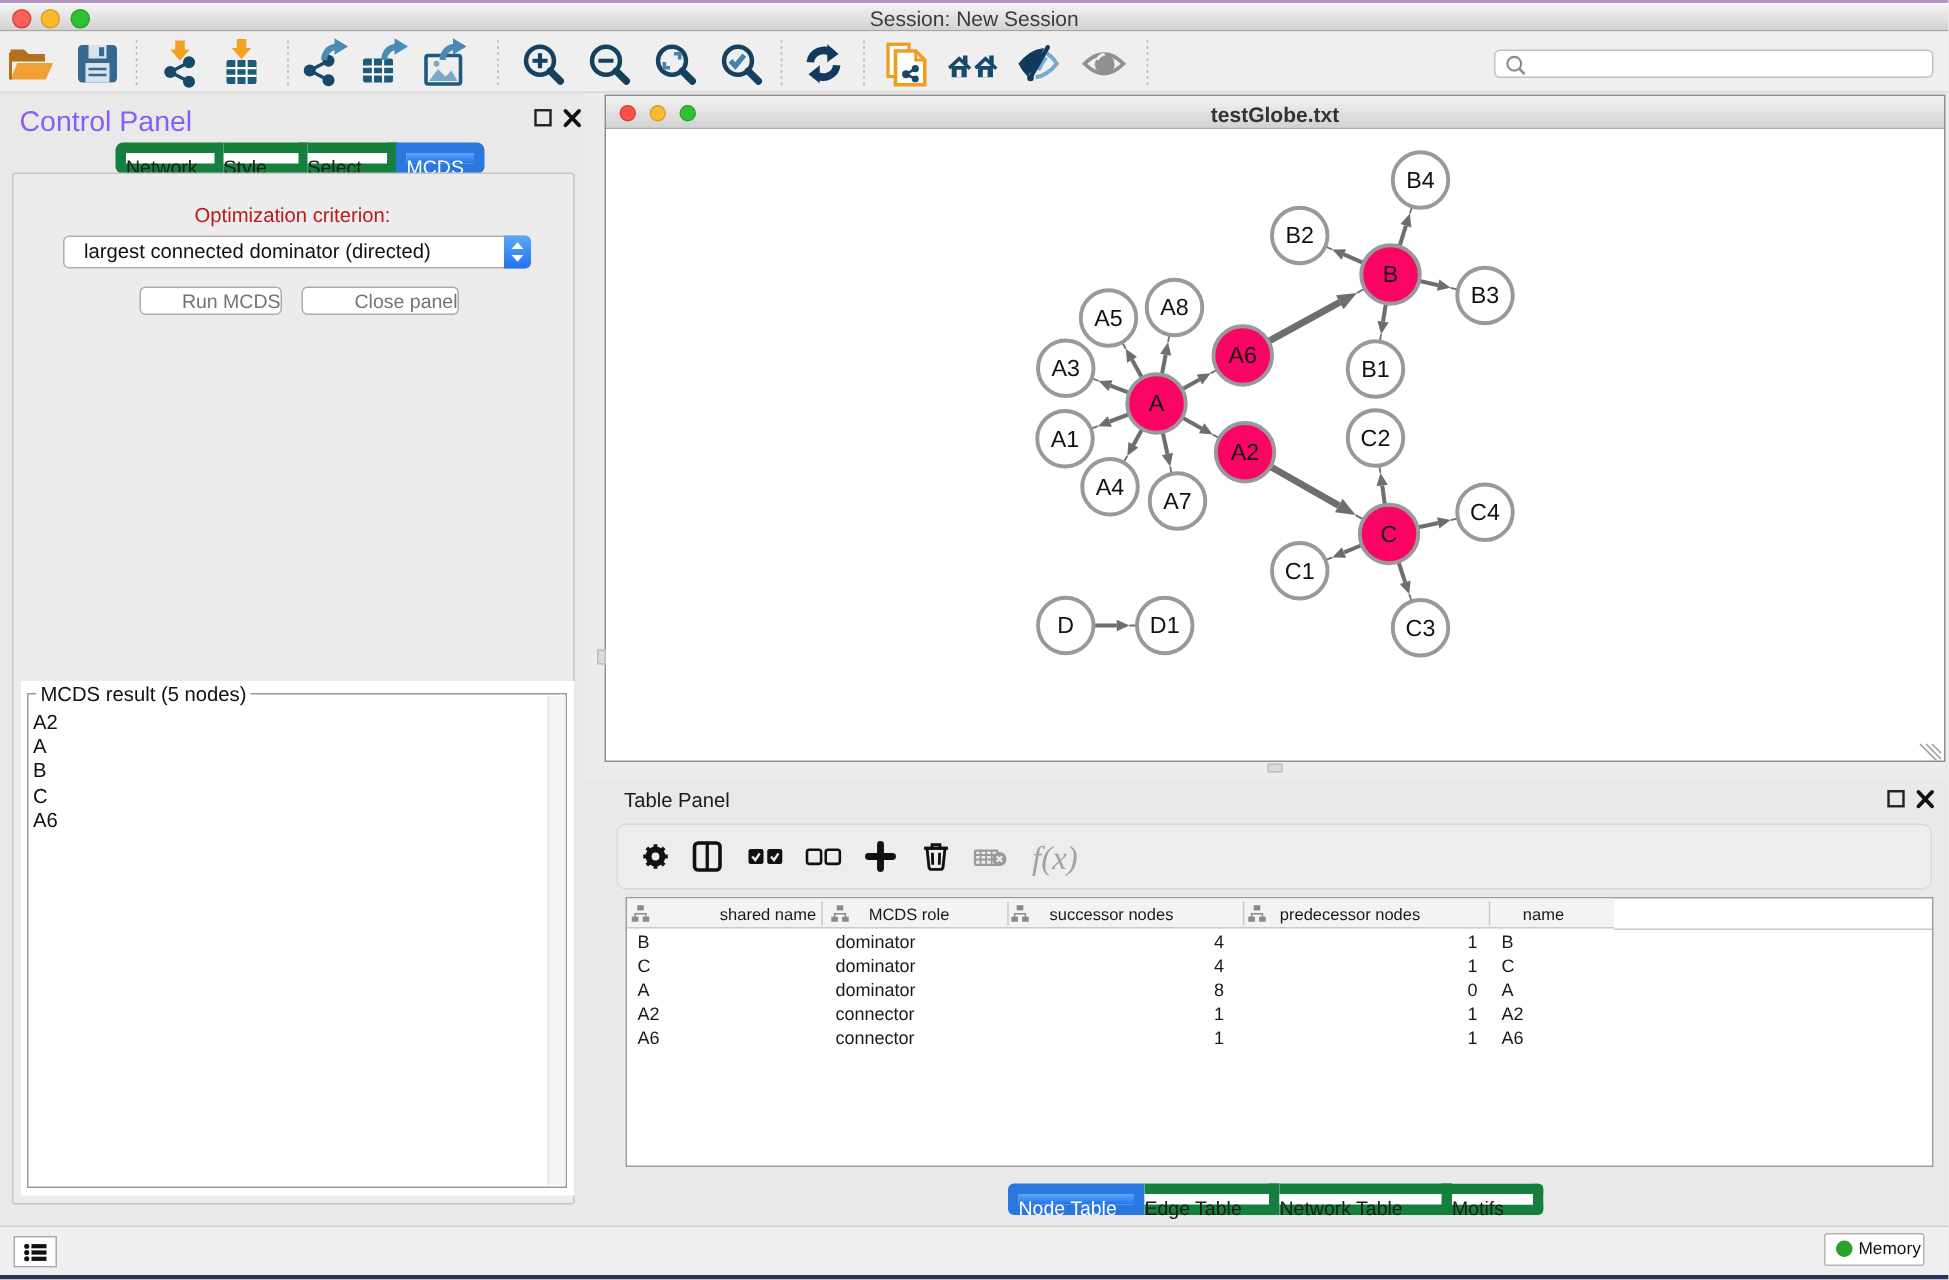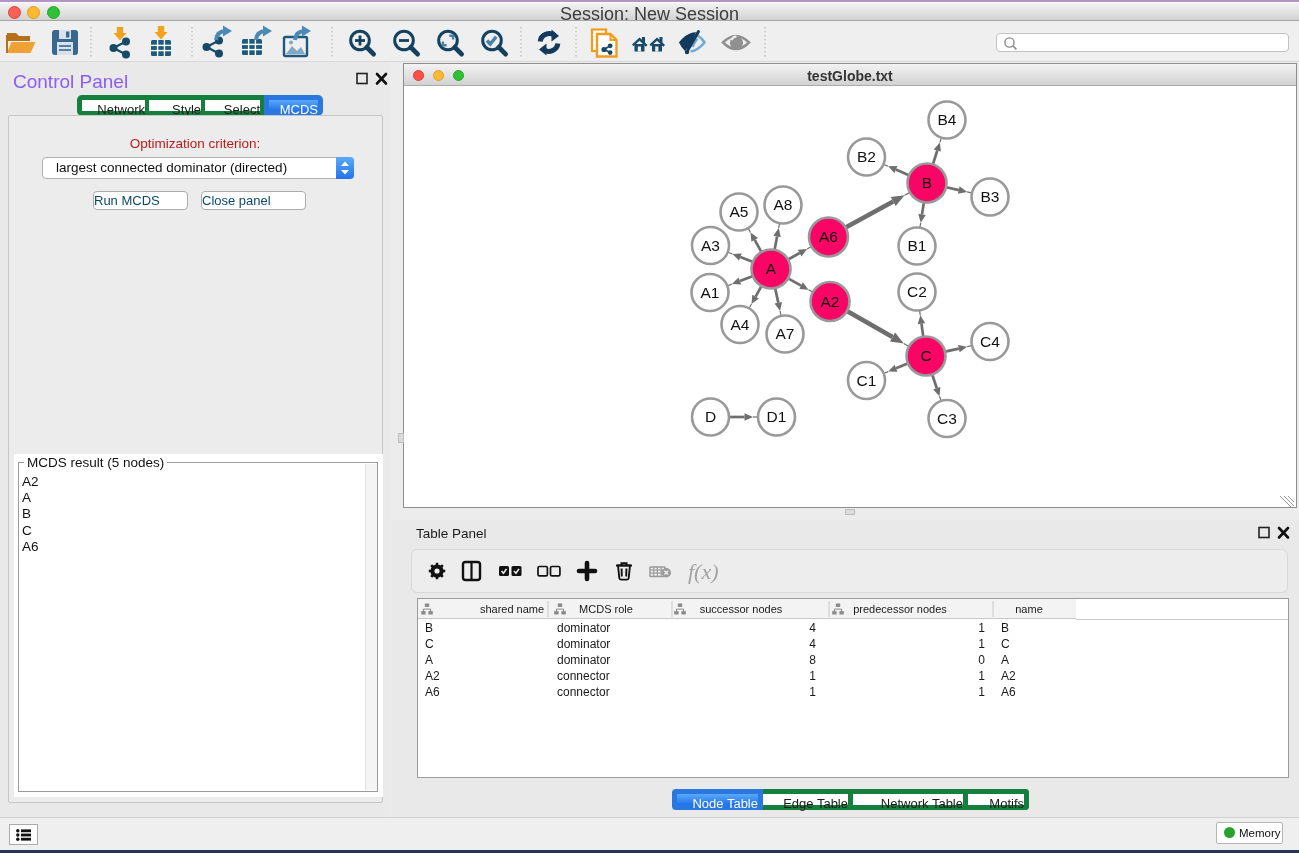--- a/index.html
+++ b/index.html
@@ -1,35 +1,35 @@
 <!DOCTYPE html>
 <html><head><meta charset="utf-8">
 <style>
 *{margin:0;padding:0;box-sizing:border-box}
 html,body{width:1299px;height:853px;overflow:hidden;font-family:"Liberation Sans",sans-serif;background:#ececec;position:relative}
 .abs{position:absolute}
 .titlebar{background:linear-gradient(#f3f3f3,#d2d2d2);border-bottom:1px solid #a5a5a5}
 .tl{border-radius:50%;position:absolute}
 .win-title{font-size:13px;color:#3a3a3a;text-align:center}
-.tab{position:absolute;top:0;height:21px;background:#fff;border:5px solid #15803d;font-size:13px;color:#1a1a1a;text-align:right;line-height:19px}
+.tab{position:absolute;top:0;height:21px;background:#fff;border:7px solid #15803d;font-size:13px;color:#1a1a1a;text-align:left;line-height:19px}
 .tabsel{background:linear-gradient(#59a9f8,#2171ec);color:#fff;border-color:#2b77e0}
-.btn{position:absolute;background:#fff;border:1px solid #acacac;border-radius:4px;font-size:13px;color:#0c4a6e;text-align:left}
+.btn{position:absolute;background:#fff;border:1px solid #acacac;border-radius:4px;font-size:13px;color:#737373;text-align:right}
 </style></head>
 <body>
 
 <div class="abs" style="left:0;top:0;width:1299px;height:2px;background:#b394c5"></div>
 <div class="abs" style="left:0;top:2px;width:1299px;height:1px;background:#fdfdfd"></div>
 <div class="abs" style="left:0;top:849px;width:1299px;height:1px;background:#f8f8f8"></div>
 <div class="abs" style="left:0;top:850px;width:1299px;height:3px;background:#283457"></div>
 
 <div class="abs titlebar" style="left:0;top:3px;width:1299px;height:18px;border-radius:3px 3px 0 0">
   <div class="tl" style="left:7.5px;top:2.5px;width:13px;height:13px;background:#f96157;border:0.5px solid #d9453c"></div>
   <div class="tl" style="left:26.5px;top:2.5px;width:13px;height:13px;background:#fbba2d;border:0.5px solid #d9a022"></div>
   <div class="tl" style="left:46.5px;top:2.5px;width:13px;height:13px;background:#2fc135;border:0.5px solid #26a32c"></div>
-  <div class="win-title" style="margin-top:1px;font-size:18px;color:#3c3c3c">Session: New Session</div>
+  <div class="win-title" style="margin-top:1px;font-size:14px;color:#3c3c3c">Session: New Session</div>
 </div>
 
 <div class="abs" style="left:0;top:21px;width:1299px;height:41px;background:#efefef;border-bottom:1px solid #d8d8d8"></div>
 <svg class="abs" style="left:0;top:21px" width="1000" height="41">
 <defs>
 <g id="mag">
         <circle cx="0" cy="0" r="9.3" fill="none" stroke="#14415f" stroke-width="3"></circle>
         <line x1="6.8" y1="6.8" x2="13.6" y2="13.6" stroke="#14415f" stroke-width="4.8" stroke-linecap="round"></line>
       </g>
 <g id="curvarrow">

